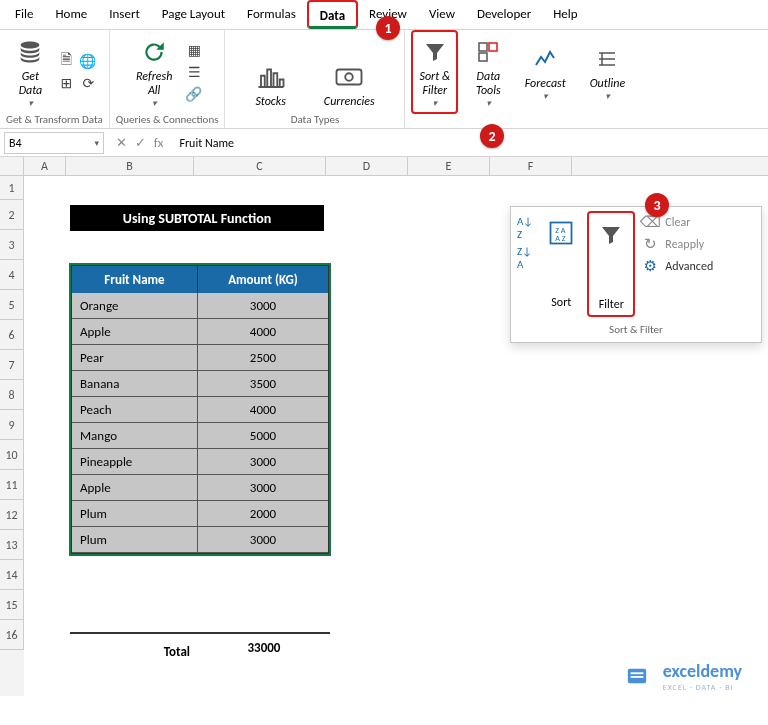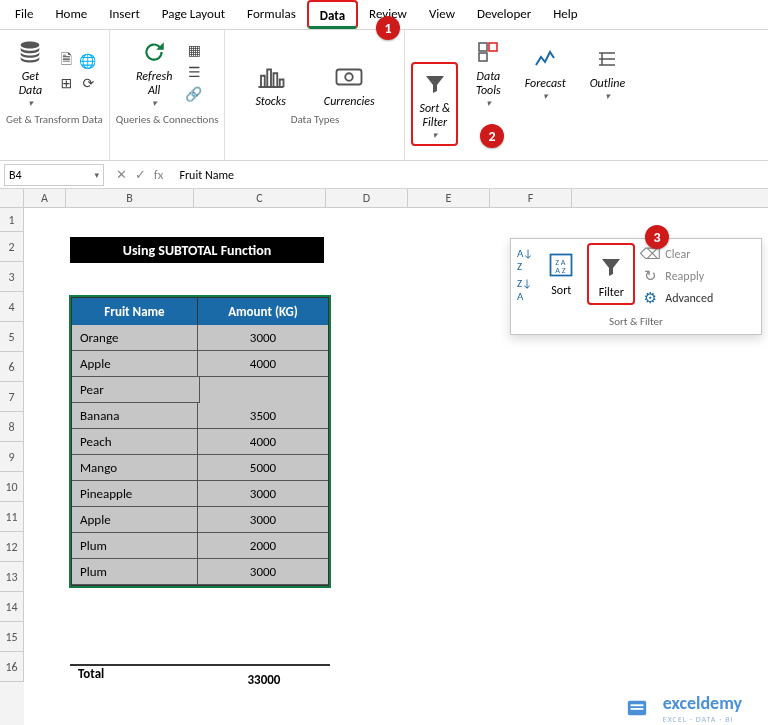--- a/index.html
+++ b/index.html
@@ -51,27 +51,27 @@
   .data-table .thdr { display:flex; background:#1a6aa8; color:#fff; font-weight:700;}
   .data-table .thdr div { padding:6px 8px; text-align:center;}
   .data-table .thdr .c1{width:128px; border-right:1px solid #333;}
   .data-table .thdr .c2{width:132px;}
   .data-table .trow { display:flex; background:#c6c6c6;}
   .data-table .trow .c1{width:128px; border-right:1px solid #555; border-bottom:1px solid #555; padding:5px 8px;}
   .data-table .trow .c2{width:132px; border-bottom:1px solid #555; padding:5px 8px; text-align:center;}
   .sel-outline { outline:2px solid #107c41; outline-offset:-1px;}
   
   .total-row { position:absolute; left:46px; top:456px; width:260px; display:flex; border-top:2px solid #333; font-weight:700;}
-  .total-row .c1{width:128px; padding:0 8px;}
+  .total-row .c1{width:128px; padding:10px 8px;text-align:right;}
   .total-row .c2{width:132px; padding:6px 8px; text-align:center;}
   
   
   .dropdown { position:absolute; right:6px; top:30px; width:252px; background:#fff; border:1px solid #c5c5c5; box-shadow:0 4px 10px rgba(0,0,0,.15); z-index:15; padding:4px 4px 6px;}
   .dropdown-body { display:flex; align-items:flex-start; gap:2px; }
-  .dd-btn { display:flex; flex-direction:column; align-items:center; justify-content:center; padding:4px 6px; font-size:12px; cursor:pointer; min-width:48px; text-align:center;}
+  .dd-btn { display:flex; flex-direction:column; align-items:center; justify-content:center; padding:4px 6px; font-size:12px; cursor:pointer; min-width:48px; text-align:center;gap:44px;}
   .dd-btn .ic { font-size:24px; height:36px; display:flex; align-items:center; justify-content:center;}
   .dd-sidecol { display:flex; flex-direction:column; gap:4px; padding:2px 4px; font-size:12px; color:#888;}
   .dd-side { display:flex; align-items:center; gap:6px;}
   .dd-side .sic{width:18px; display:flex; justify-content:center; font-size:15px;}
   .dropdown-label { text-align:center; font-size:11px; color:#666; margin-top:6px;}
   
   .watermark { position:absolute; right:26px; bottom:4px; display:flex; align-items:center; gap:15px; color:#4a90d9; font-weight:600; font-size:18px;}
   .watermark .tag{font-size:8px; color:#9bb7d4; letter-spacing:1px; display:block; font-weight:400;}
   
   svg { display:block; }
@@ -155,21 +155,21 @@
               <rect x="2" y="4" width="20" height="12" rx="2" fill="none" stroke="#555" stroke-width="1.5"></rect>
               <circle cx="12" cy="10" r="3" fill="none" stroke="#555" stroke-width="1.5"></circle>
             </svg>
         </span>
         <span class="lbl">Currencies</span>
       </div>
     </div>
     <div class="ribbon-group-label">Data Types</div>
   </div>
 
-  <div class="ribbon-group" style="border-right:none;margin-top:32px;">
+  <div class="ribbon-group" style="border-right:none;">
     <div class="ribbon-group-body">
       <div class="rbtn highlight-box-red" style="padding:4px 6px;">
         <span class="ic">
           <svg width="24" height="24" viewBox="0 0 24 24">
               <path fill="#555" d="M3 4h18l-7 9v6l-4 2v-8L3 4z"></path>
             </svg>
         </span>
         <span class="lbl" style="white-space:pre-line">Sort &amp;
 Filter</span>
         <span class="chev">▾</span>
@@ -281,20 +281,21 @@
           <div class="trow">
             <div class="c1">Orange</div>
             <div class="c2">3000</div>
           </div>
           <div class="trow">
             <div class="c1">Apple</div>
             <div class="c2">4000</div>
           </div>
           <div class="trow">
             <div class="c1">Pear</div>
+            <div class="c2">2500</div>
           </div>
           <div class="trow">
             <div class="c1">Banana</div>
             <div class="c2">3500</div>
           </div>
           <div class="trow">
             <div class="c1">Peach</div>
             <div class="c2">4000</div>
           </div>
           <div class="trow">

